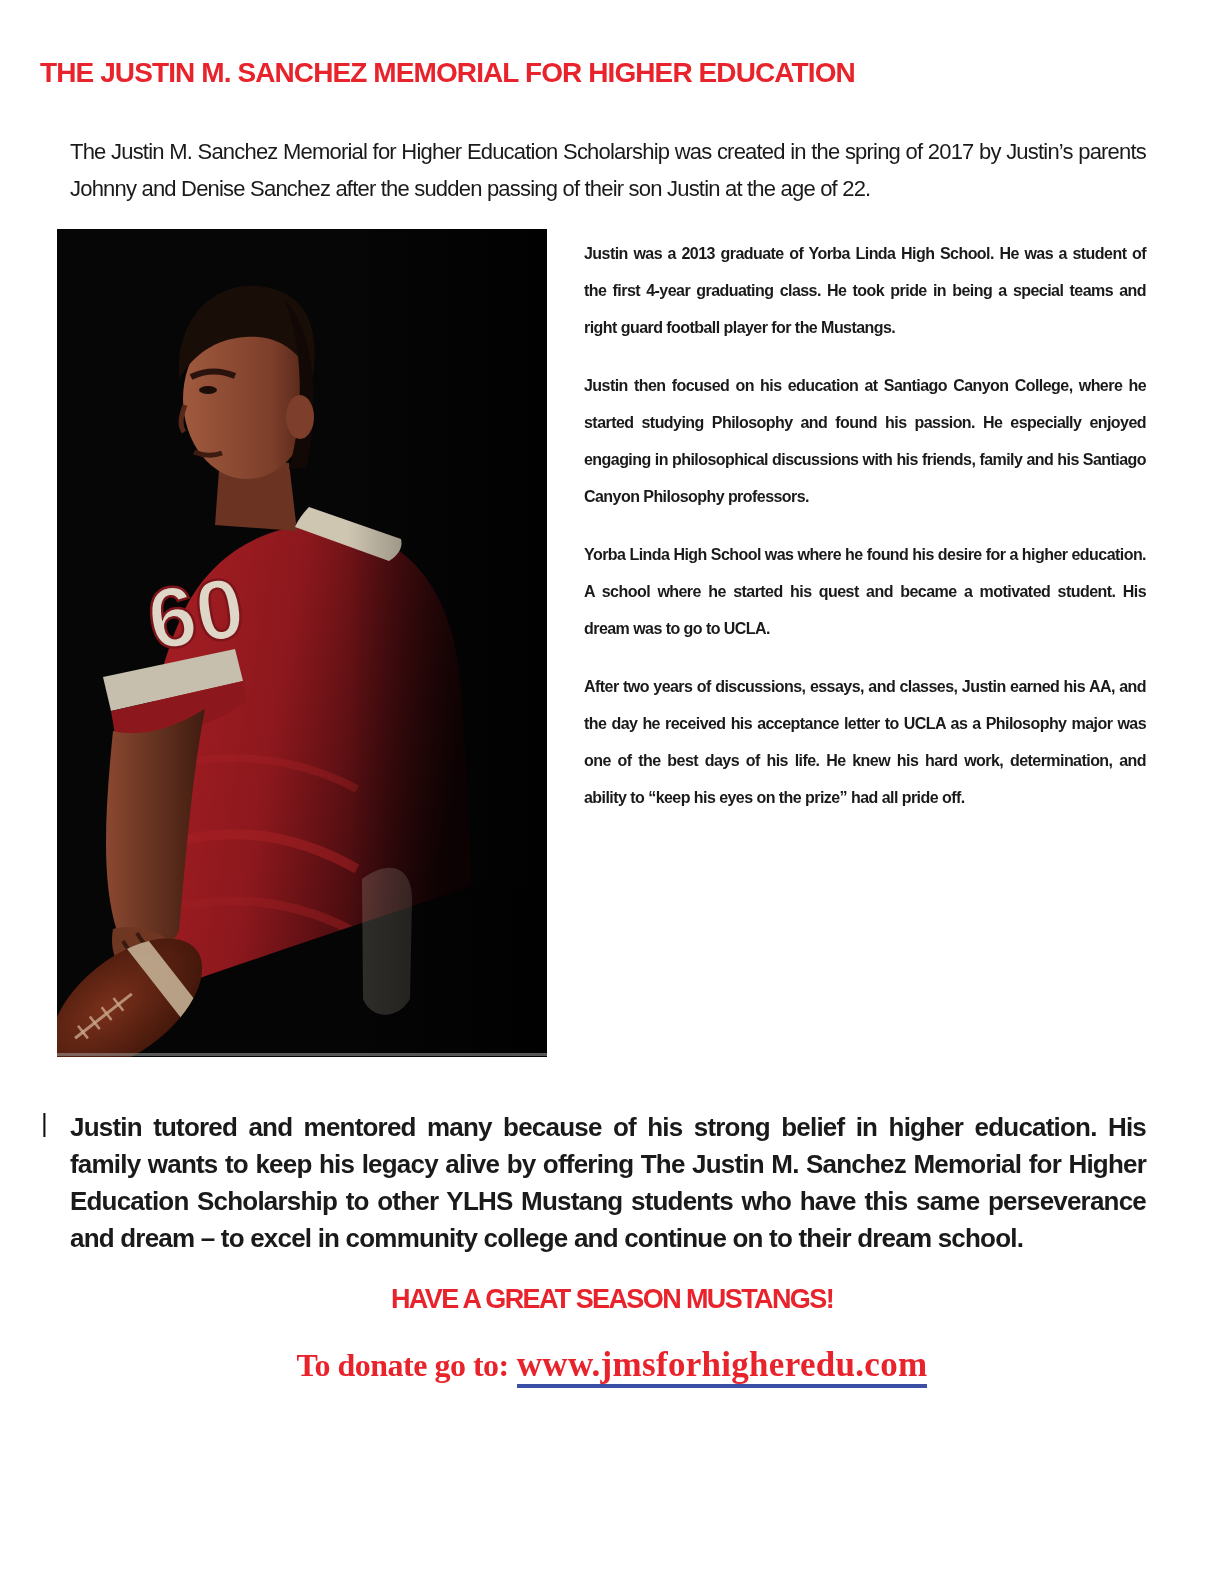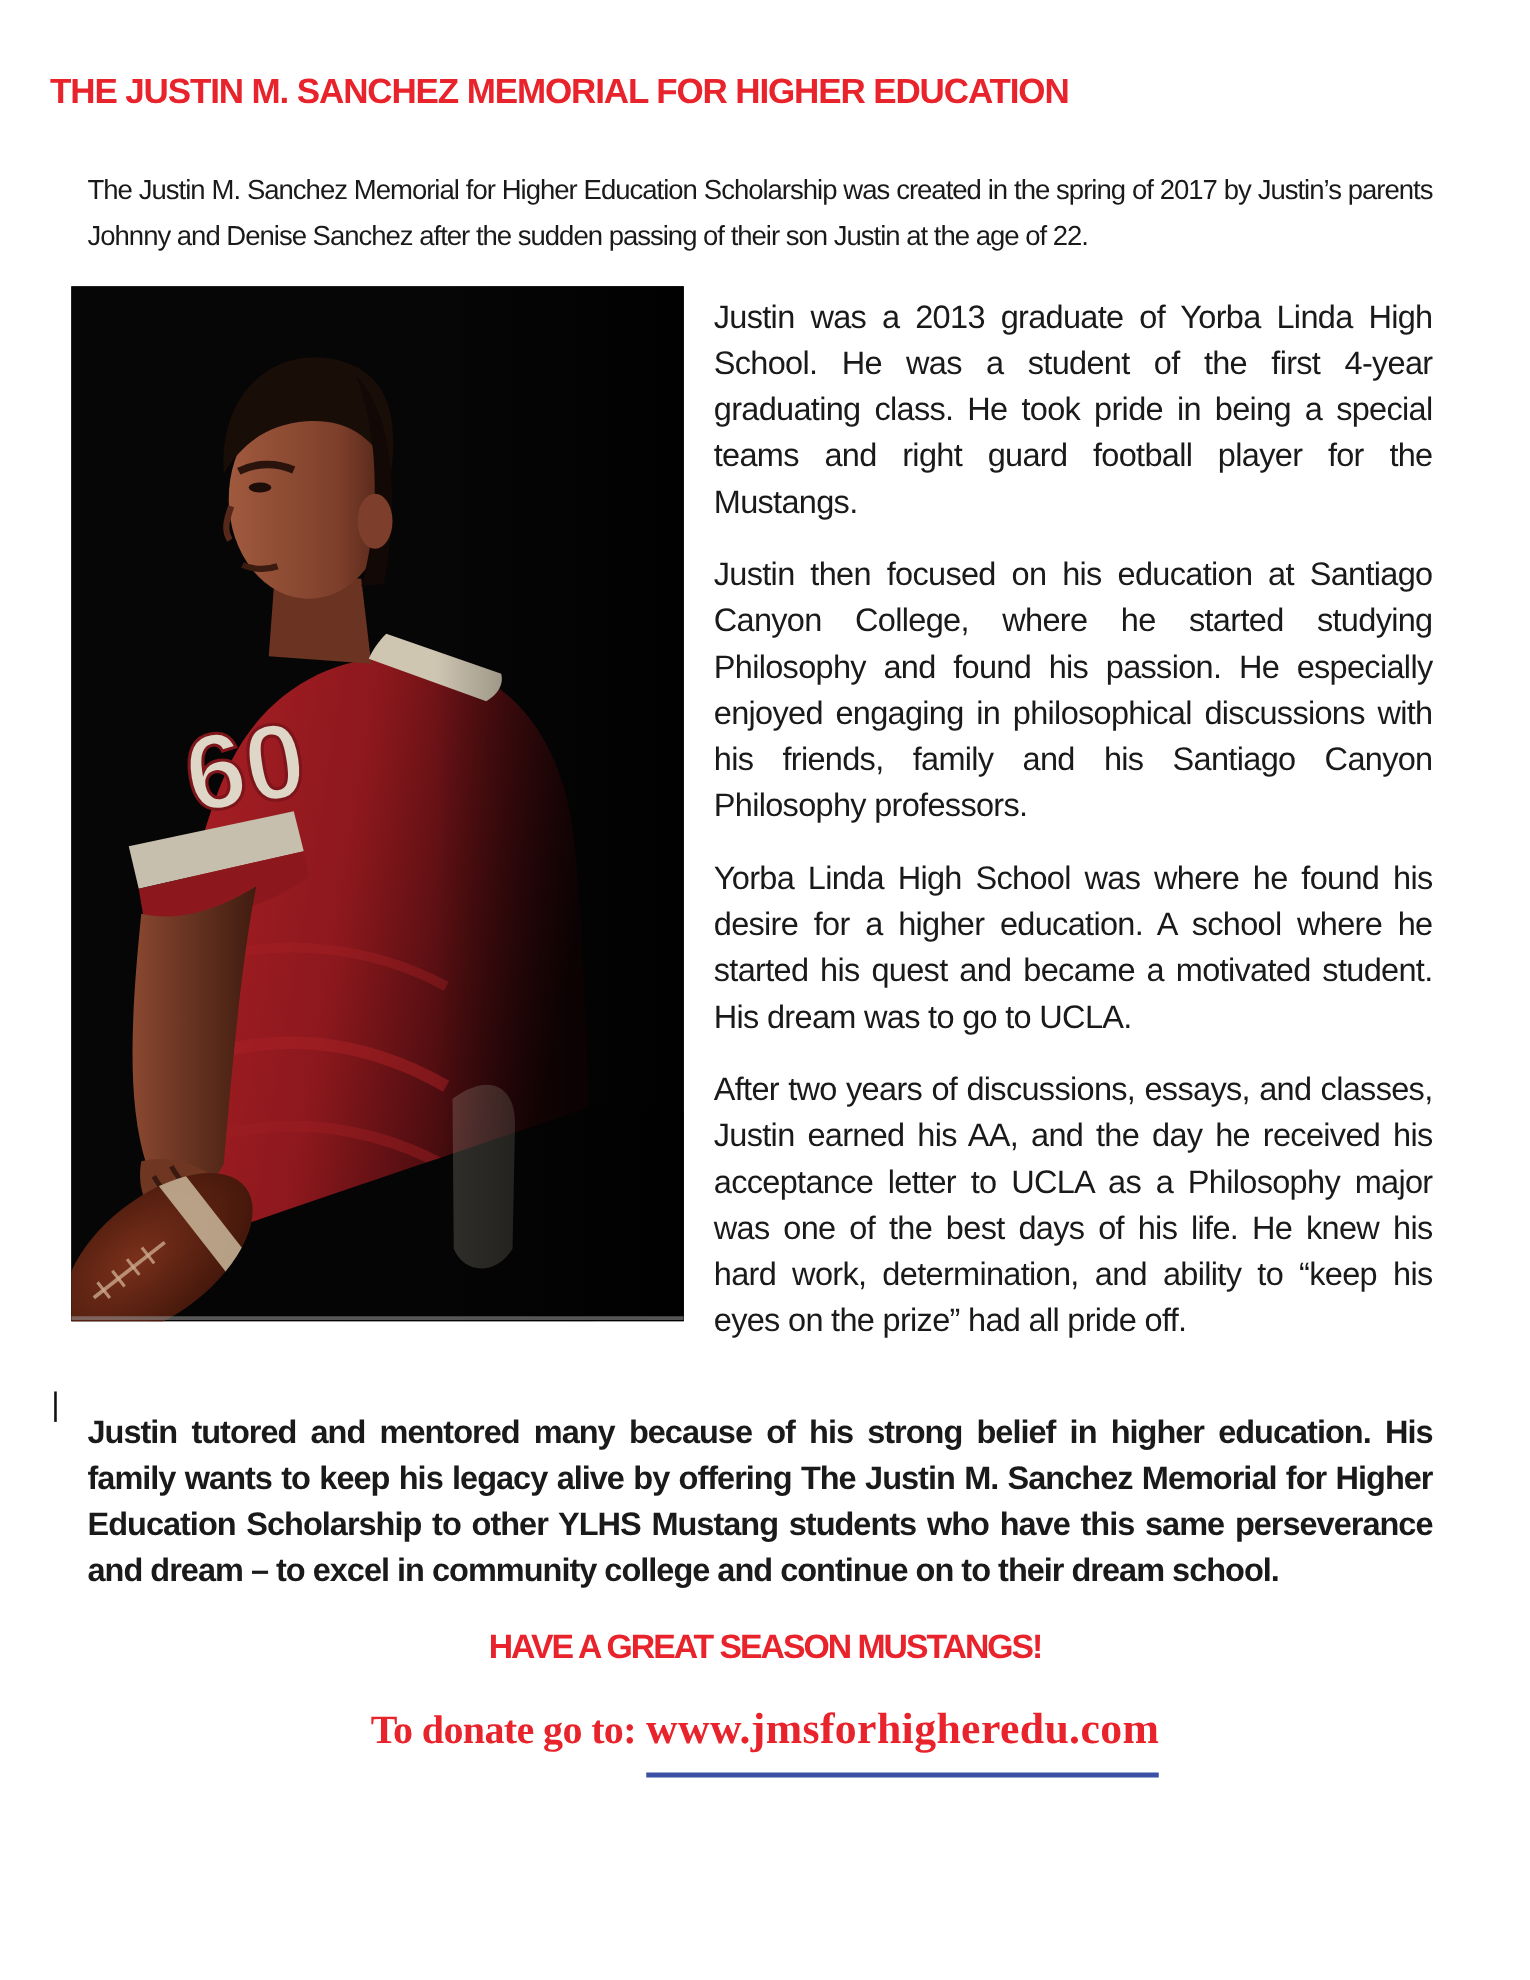--- a/index.html
+++ b/index.html
@@ -32,22 +32,22 @@
   }
   .photo-frame{
     width:490px;height:828px;flex:none;
     background:#070606;
   }
   .photo-frame svg{display:block;width:490px;height:828px;}
   .right-col{
     width:578px;margin-left:21px;padding-top:6px;
   }
   .right-col p{
-    margin:0 0 21px 3px;
-    font-size:26px;font-weight:normal;line-height:37px;letter-spacing:-0.55px;
+    margin:0 0 21px 16px;
+    font-size:16px;font-weight:bold;line-height:37px;letter-spacing:-0.55px;
     text-align:justify;
   }
   .right-col p:last-child{margin-bottom:0;}
   .cursor-artifact{
     position:absolute;left:41px;top:1108px;
     font-size:26px;font-weight:normal;color:#111;line-height:30px;
     font-family:"Liberation Sans",sans-serif;
   }
   .closing{
     margin:52px 78px 0 70px;
@@ -72,21 +72,21 @@
     font-size:32px;font-weight:bold;letter-spacing:-0.5px;
     color:var(--red);
     vertical-align:baseline;
   }
   .donate-link{
     font-family:"Liberation Serif",serif;
     font-size:35px;font-weight:bold;letter-spacing:0.3px;
     color:var(--red);
     text-decoration:none;
     border-bottom:4px solid var(--underline);
-    padding-bottom:16px;
+    padding-bottom:0px;
     margin-left:8px;
     cursor:pointer;
     text-align:center;
   }
 </style>
 </head>
 <body>
 
 <h1 class="page-title">THE JUSTIN M. SANCHEZ MEMORIAL FOR HIGHER EDUCATION</h1>
 

